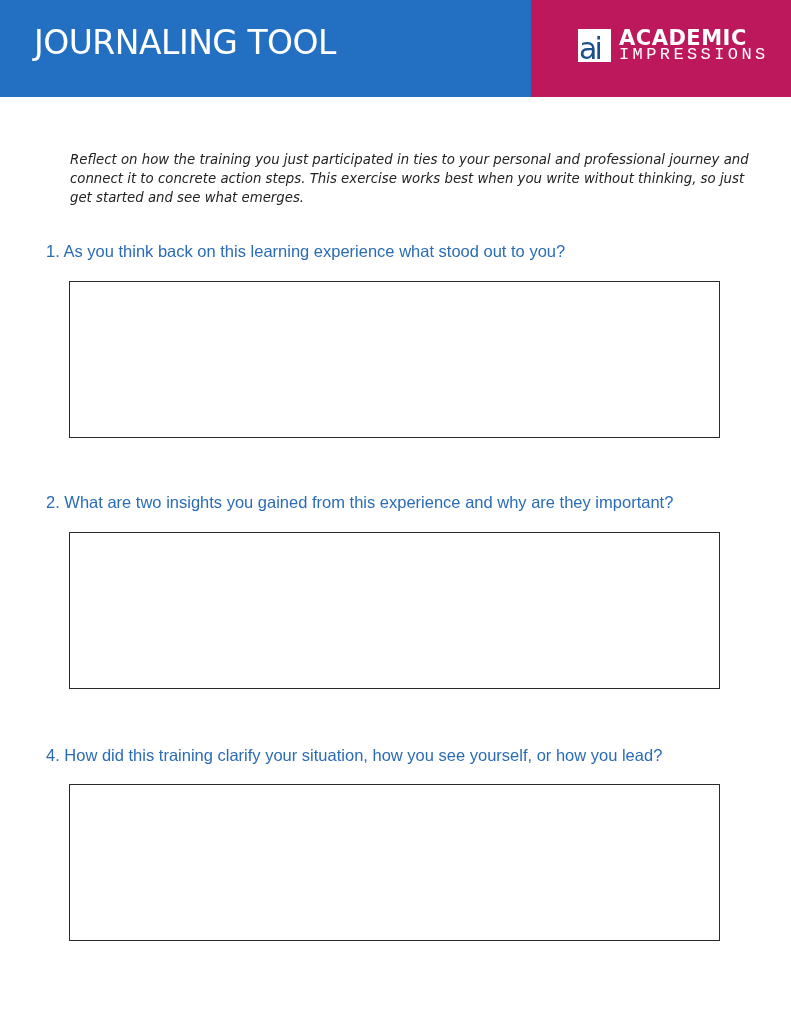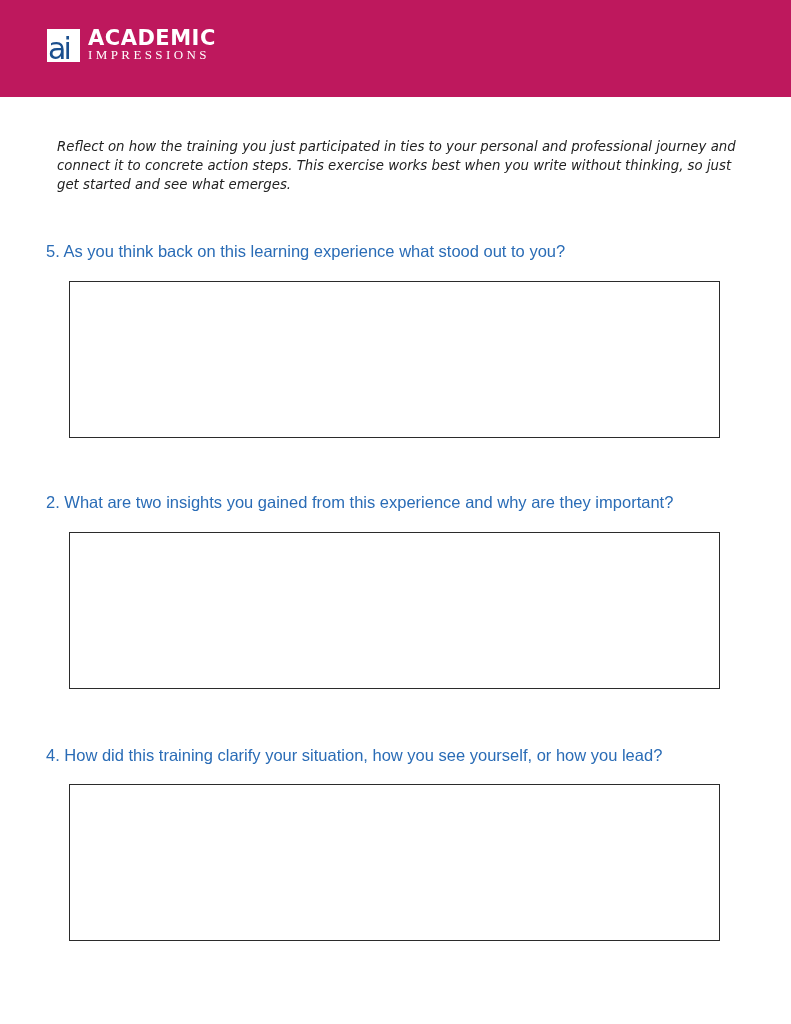--- a/index.html
+++ b/index.html
@@ -18,55 +18,58 @@
     .logo { position: absolute; left: 47px; top: 28px; display: flex; align-items: center; }
     .logo-mark {
       width: 33px; height: 33px; background: #ffffff; position: relative; margin-right: 8px;
     }
     .logo-mark span {
       position: absolute; left: 1px; bottom: -2px; color: #1b4f8e;
       font-family: "DejaVu Sans", sans-serif; font-size: 30px; line-height: 1; letter-spacing: -3px;
     }
     .logo-text { display: flex; flex-direction: column; color: #ffffff; }
     .logo-line1 { font-family: "DejaVu Sans", sans-serif; font-size: 21px; line-height: 20px; letter-spacing: 0.5px; font-weight: bold; }
-    .logo-line2 { font-family: Liberation Serif, serif; font-size: 13px; line-height: 14px; letter-spacing: 3.4px; }
+    .logo-line2 { font-family: Liberation Mono, monospace; font-size: 17px; line-height: 14px; letter-spacing: 3.4px; }
 
     .intro {
       position: absolute; left: 57px; top: 137px; width: 690px;
       font-family: "DejaVu Sans", sans-serif; font-style: italic; font-size: 13.3px; line-height: 19px; color: #222222;
     }
     .question {
       position: absolute; left: 46px; color: #2a6cb6;
       font-family: "Liberation Sans", sans-serif; font-size: 16.5px; line-height: 20px;
     }
     .answer-box {
       position: absolute; left: 69px; width: 651px; height: 157px;
       border: 1.5px solid #2b2b2b; background: #ffffff; box-sizing: border-box;
       padding: 8px; font-family: "Liberation Sans", sans-serif; font-size: 14px; resize: none; outline: none;
     }
   </style>
 </head>
 <body>
 
 <div class="header">
+  <div class="header-left">
+    <div class="page-title">JOURNALING TOOL</div>
+  </div>
   <div class="header-right">
     <div class="logo">
       <div class="logo-mark">
         <span>ai</span>
       </div>
       <div class="logo-text">
         <span class="logo-line1">ACADEMIC</span>
         <span class="logo-line2">IMPRESSIONS</span>
       </div>
     </div>
   </div>
 </div>
 
-<p class="intro" style="margin:0;">Reflect on how the training you just participated in ties to your personal and professional journey and connect it to concrete action steps. This exercise works best when you write without thinking, so just get started and see what emerges.</p>
+<p class="intro" style="margin:13px;">Reflect on how the training you just participated in ties to your personal and professional journey and connect it to concrete action steps. This exercise works best when you write without thinking, so just get started and see what emerges.</p>
 
-<div class="question" style="top:241px;">5. As you think back on this learning experience what stood out to you?</div>
+<div class="question" style="top:241px;">1. As you think back on this learning experience what stood out to you?</div>
 <textarea class="answer-box" style="top: 281px;"></textarea>
 
 <div class="question" style="top:492px;">2. What are two insights you gained from this experience and why are they important?</div>
 <textarea class="answer-box" style="top: 532px;"></textarea>
 
 <div class="question" style="top:745px;">4.  How did this training clarify your situation, how you see yourself, or how you lead?</div>
 <textarea class="answer-box" style="top: 784px;"></textarea>
 
 </body></html>

